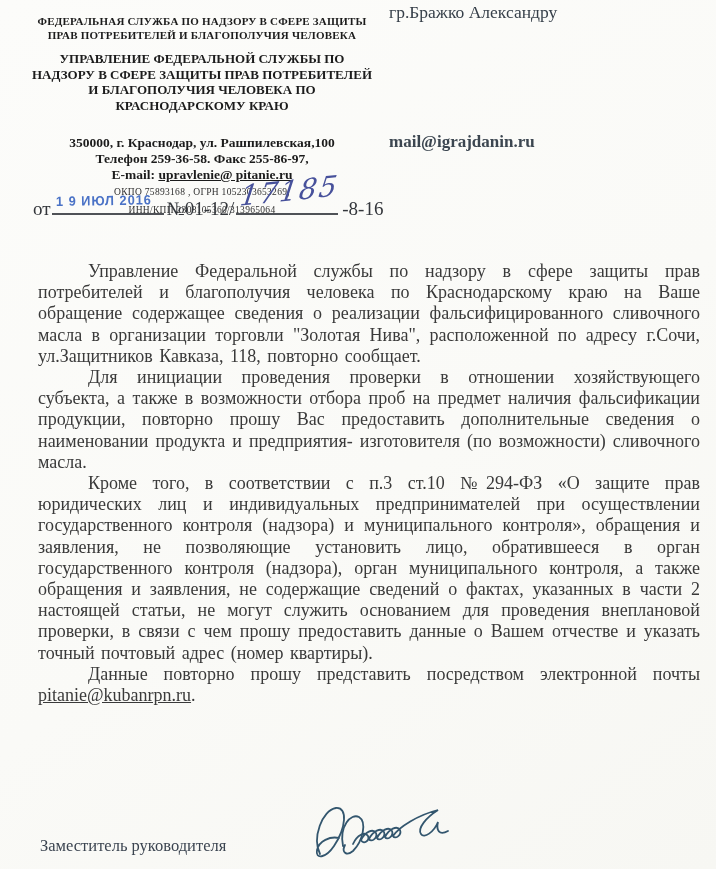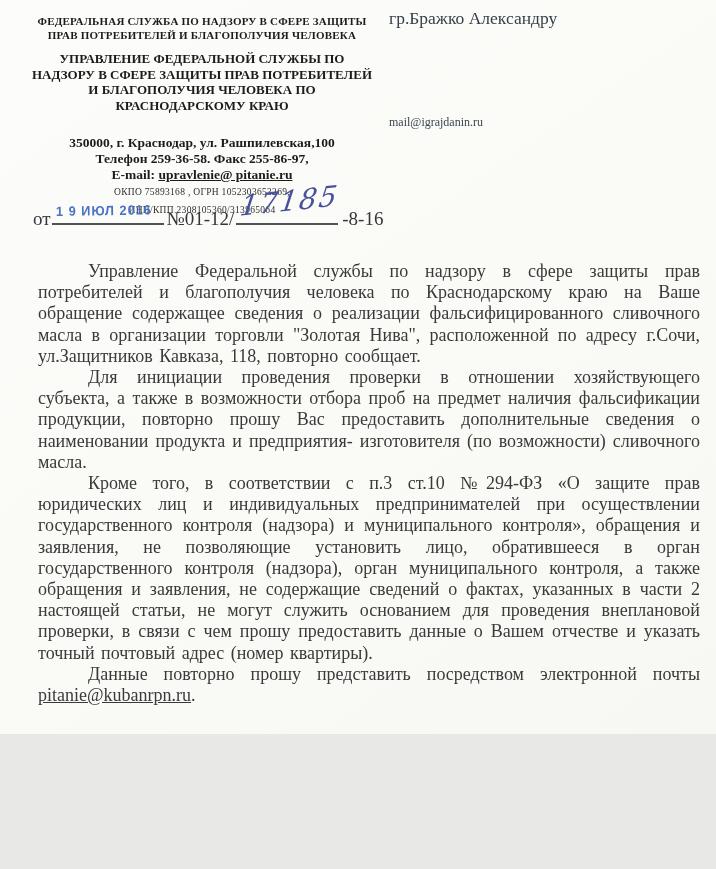--- a/index.html
+++ b/index.html
@@ -1,35 +1,35 @@
 <!DOCTYPE html>
 <html><head>
 <meta charset="utf-8">
 <style>
   html,body{margin:0;padding:0;background:#e8e8e6;}
   .page{
-    position:relative;width:716px;height:734px;margin:0 auto;
+    position:relative;width:716px;height:869px;margin:0 auto;
     background:linear-gradient(145deg,#fcfcfa 0%,#fafaf7 55%,#f7f7f3 100%);
     font-family:"Liberation Serif",serif;color:#3c3c3c;overflow:hidden;
   }
   
   .letterhead{position:absolute;left:28px;top:14px;width:348px;text-align:center;color:#1c1c1c;}
   .lh-agency{font-size:11px;font-weight:bold;line-height:14px;letter-spacing:.2px;}
   .lh-dept{margin-top:9px;font-size:13px;font-weight:bold;line-height:15.5px;}
   .lh-addr{margin-top:22px;font-size:13.5px;font-weight:bold;line-height:16px;}
   .lh-phone{font-size:13.5px;font-weight:bold;line-height:16px;}
   .lh-email{font-size:13.5px;font-weight:bold;line-height:16px;}
   .lh-small{font-size:9.5px;line-height:18px;letter-spacing:.3px;color:#2e2e2e;}
   .u{text-decoration:underline;}
   
-  .addressee{position:absolute;left:389px;top:8px;width:310px;}
+  .addressee{position:absolute;left:389px;top:2px;width:310px;}
   .addr-name{font-size:17.5px;color:#37404a;}
-  .addr-email{margin-top:86px;font-size:12px;color:#3c4650;}
+  .addr-email{margin-top:109px;font-size:17px;color:#3c4650;font-weight:bold;}
   
-  .refline{position:absolute;left:33px;top:203px;font-size:19px;color:#33363b;white-space:nowrap;}
+  .refline{position:absolute;left:33px;top:193px;font-size:19px;color:#33363b;white-space:nowrap;}
   .stamp-slot{display:inline-block;width:112px;border-bottom:2px solid #4f5257;position:relative;height:20px;vertical-align:baseline;margin:0 3px 0 1px;}
   .stamp{position:absolute;left:4px;top:1px;font-family:"Liberation Sans",sans-serif;font-weight:bold;
          font-size:13.5px;color:#4a72c6;letter-spacing:1px;white-space:nowrap;transform:rotate(-1deg) scaleX(.95);transform-origin:left;}
   .hand-slot{display:inline-block;width:102px;border-bottom:2px solid #4f5257;position:relative;height:20px;vertical-align:baseline;margin:0 4px 0 2px;}
   .hand{position:absolute;left:2px;top:-13px;font-family:"DejaVu Serif",serif;font-style:italic;
         font-size:28px;color:#47519b;letter-spacing:2px;transform:rotate(-6deg) skewX(-14deg);transform-origin:left bottom;}
   .refline2{position:absolute;left:33px;top:224px;font-size:19px;color:#33363b;letter-spacing:.2px;}
   
   .body{position:absolute;left:38px;top:261px;width:662px;font-size:18px;line-height:21.2px;
         text-align:justify;word-spacing:2px;color:#3a3a3a;}

